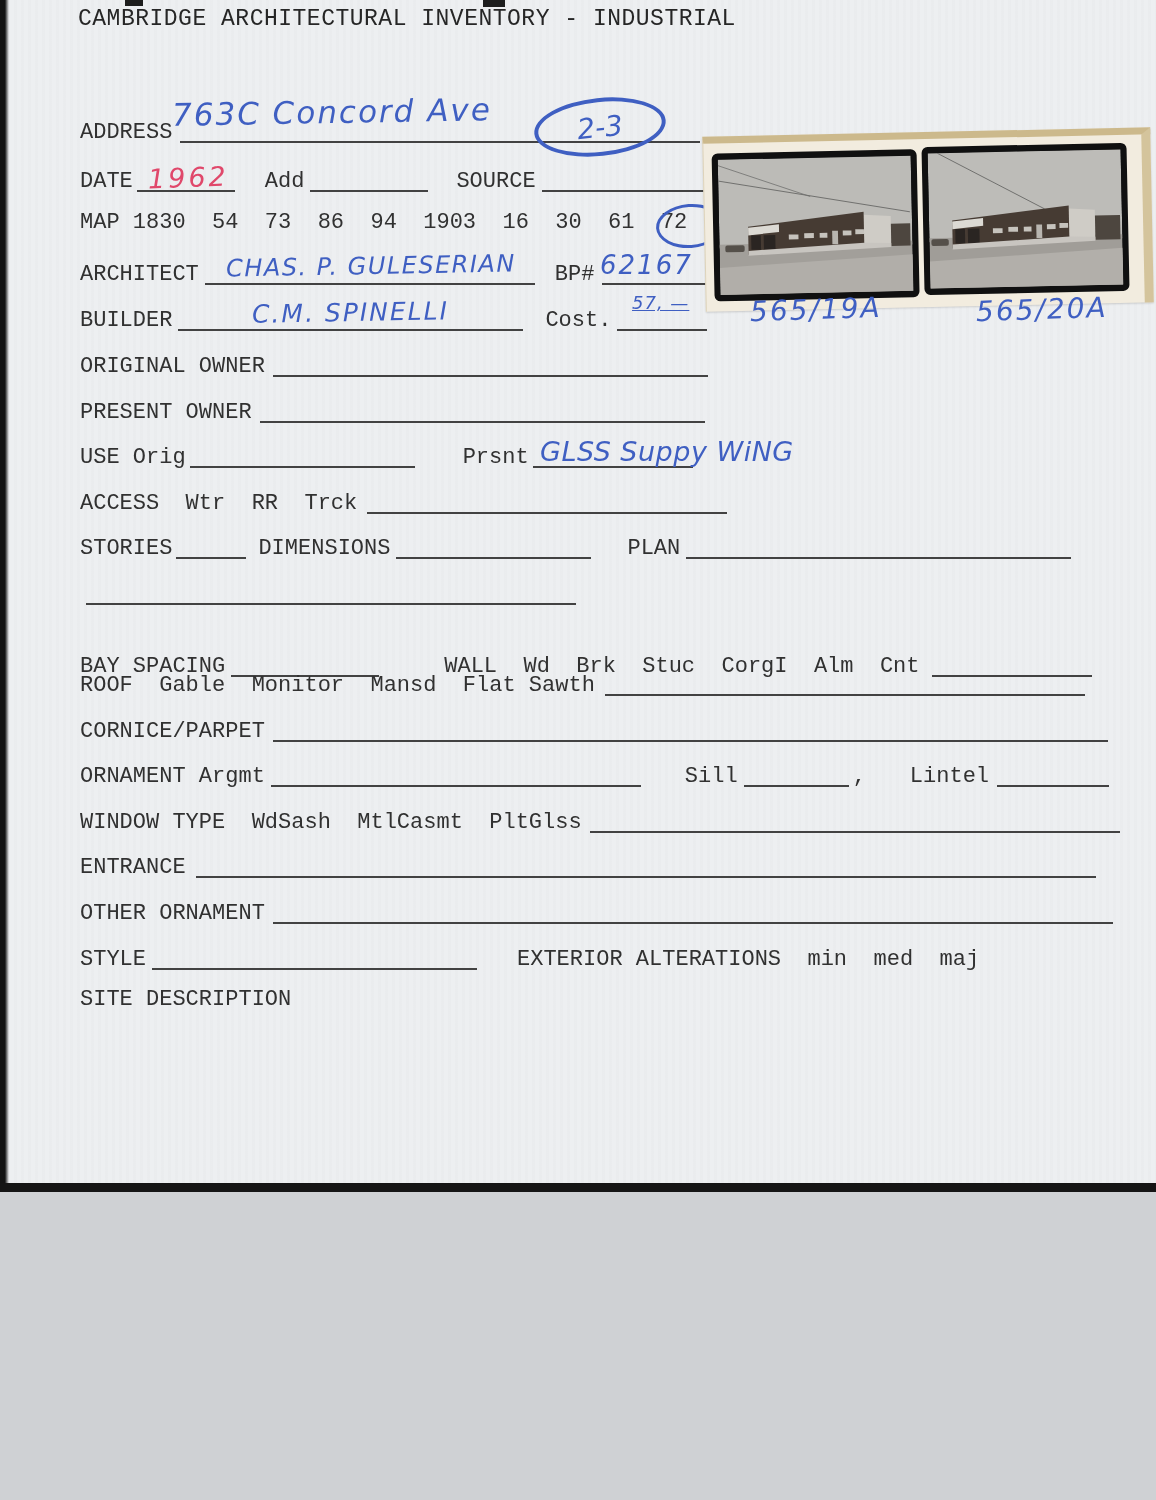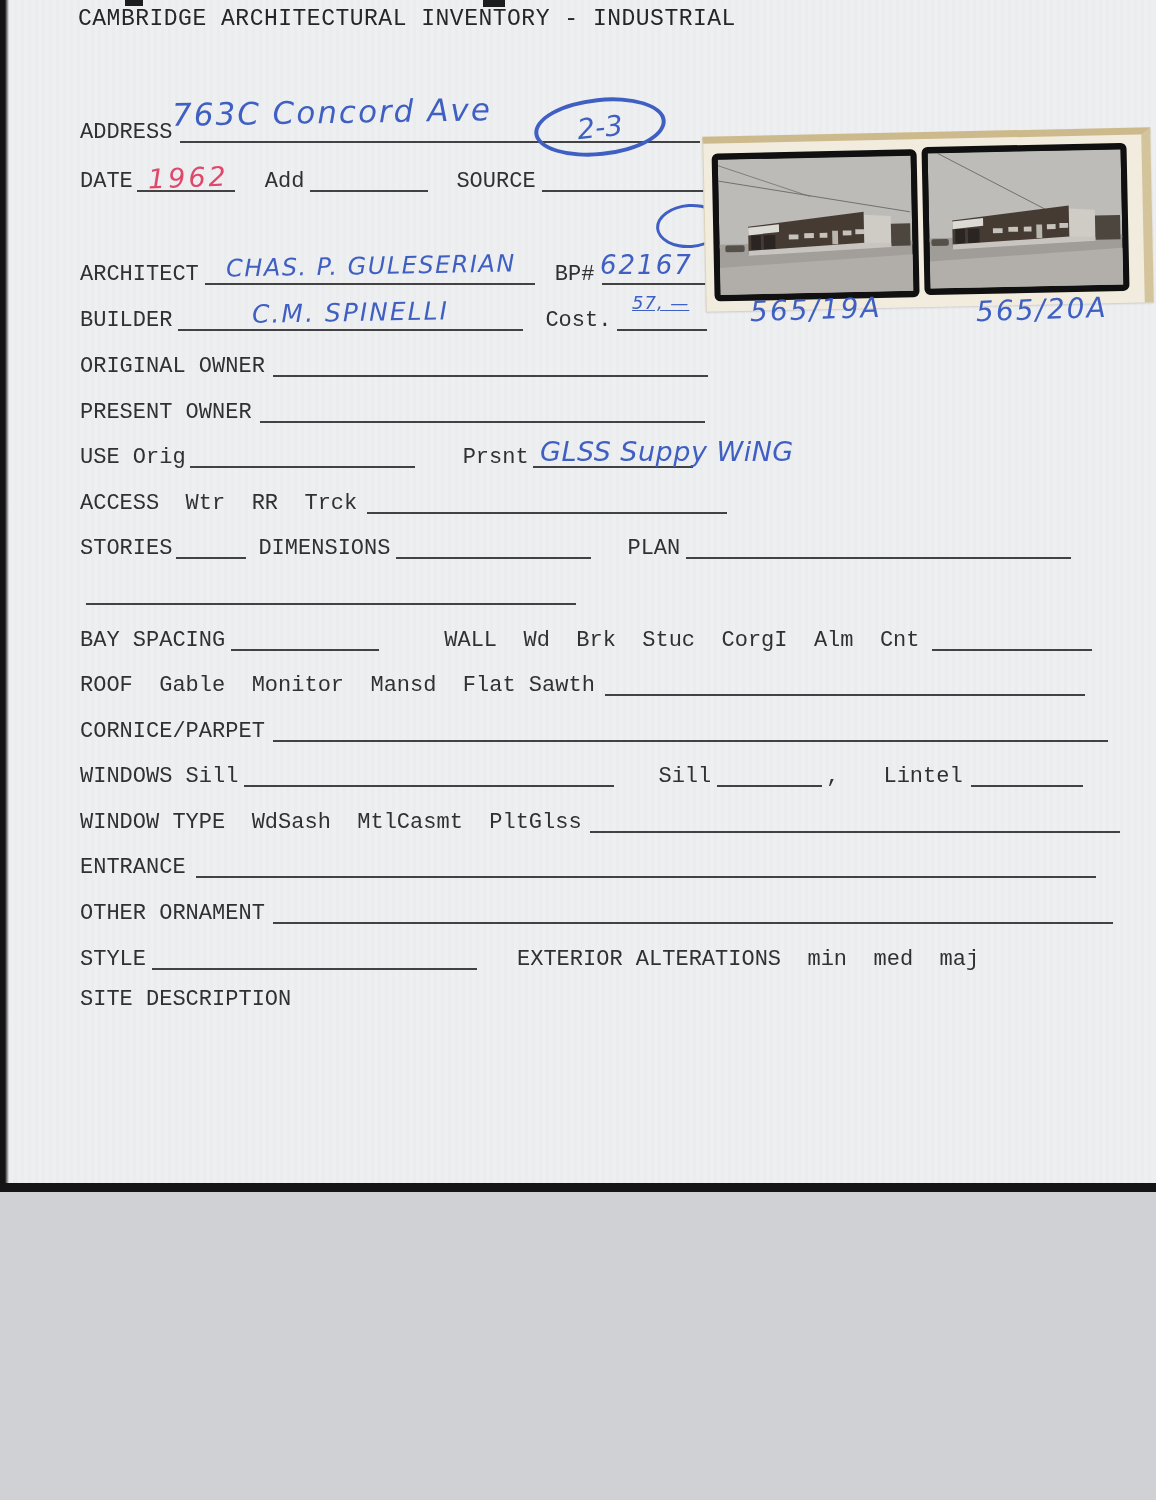--- a/index.html
+++ b/index.html
@@ -49,20 +49,23 @@
   <div class="row" style="top:163px;">
     <span>DATE</span>
     <span class="blank" style="width:98px;margin-left:4px;"></span>
     <span style="margin-left:30px;">Add</span>
     <span class="blank" style="width:118px;margin-left:6px;"></span>
     <span style="margin-left:28px;">SOURCE</span>
     <span class="blank" style="width:185px;margin-left:6px;"></span>
   </div>
   <div class="hw hw-red" style="left:148px;top:162px;font-size:27px;letter-spacing:3px;transform:rotate(-2deg);">1962</div>
 
+  <div class="row" style="top:210px;">
+    <span>MAP 1830  54  73  86  94  1903  16  30  61  72</span>
+  </div>
   <div class="circle-annot" style="left:656px;top:204px;width:62px;height:38px;transform:rotate(-4deg);"></div>
 
   <div class="row" style="top:256px;">
     <span>ARCHITECT</span>
     <span class="blank" style="width:330px;margin-left:6px;"></span>
     <span style="margin-left:20px;">BP#</span>
     <span class="blank" style="width:105px;margin-left:8px;"></span>
   </div>
   <div class="hw" style="left:226px;top:252px;font-size:24px;letter-spacing:1.5px;transform:rotate(-1deg);">CHAS. P. GULESERIAN</div>
   <div class="hw" style="left:600px;top:250px;font-size:26px;letter-spacing:2px;">62167</div>
@@ -105,39 +108,39 @@
     <span style="margin-left:12px;">DIMENSIONS</span>
     <span class="blank" style="width:195px;margin-left:6px;"></span>
     <span style="margin-left:36px;">PLAN</span>
     <span class="blank" style="width:385px;margin-left:6px;"></span>
   </div>
 
   <div class="row" style="top:576px;">
     <span class="blank" style="width:490px;margin-left:6px;"></span>
   </div>
 
-  <div class="row" style="top:622px;">
+  <div class="row" style="top:648px;">
     <span>BAY SPACING</span>
     <span class="blank" style="width:148px;margin-left:6px;"></span>
     <span style="margin-left:65px;">WALL  Wd  Brk  Stuc  CorgI  Alm  Cnt</span>
     <span class="blank" style="width:160px;margin-left:12px;"></span>
   </div>
 
   <div class="row" style="top:667px;">
     <span>ROOF  Gable  Monitor  Mansd  Flat Sawth</span>
     <span class="blank" style="width:480px;margin-left:10px;"></span>
   </div>
 
   <div class="row" style="top:713px;">
     <span>CORNICE/PARPET</span>
     <span class="blank" style="width:835px;margin-left:8px;"></span>
   </div>
 
   <div class="row" style="top:758px;">
-    <span>WINDOWS Sill</span>
+    <span>ORNAMENT Argmt</span>
     <span class="blank" style="width:370px;margin-left:6px;"></span>
     <span style="margin-left:44px;">Sill</span>
     <span class="blank" style="width:105px;margin-left:6px;"></span>
     <span style="margin-left:4px;">,</span>
     <span style="margin-left:44px;">Lintel</span>
     <span class="blank" style="width:112px;margin-left:8px;"></span>
   </div>
 
   <div class="row" style="top:804px;">
     <span>WINDOW TYPE  WdSash  MtlCasmt  PltGlss</span>

